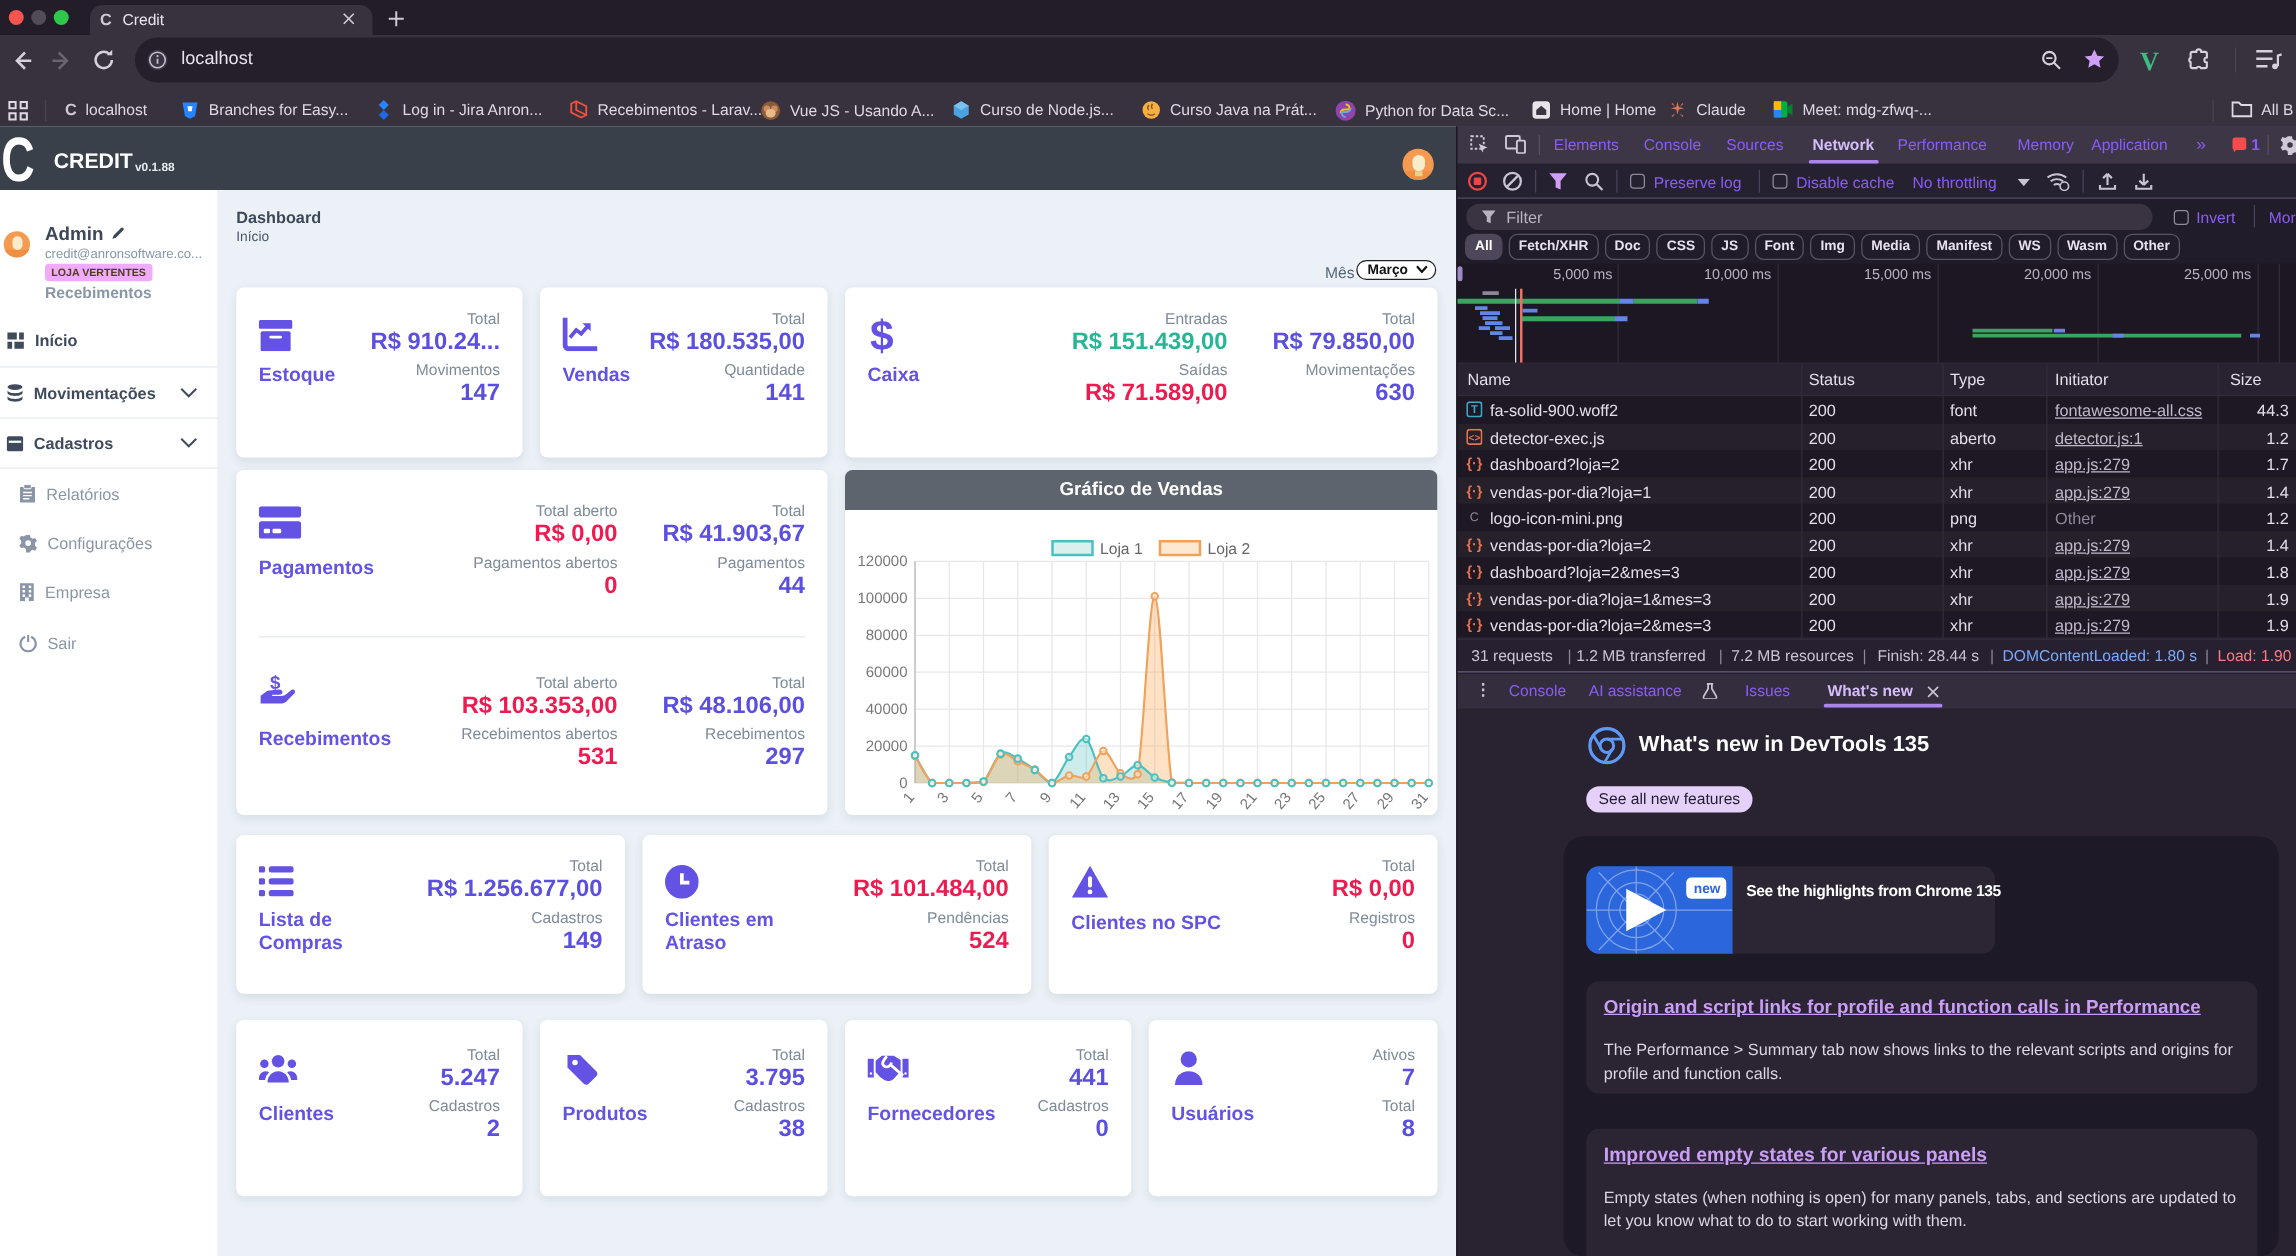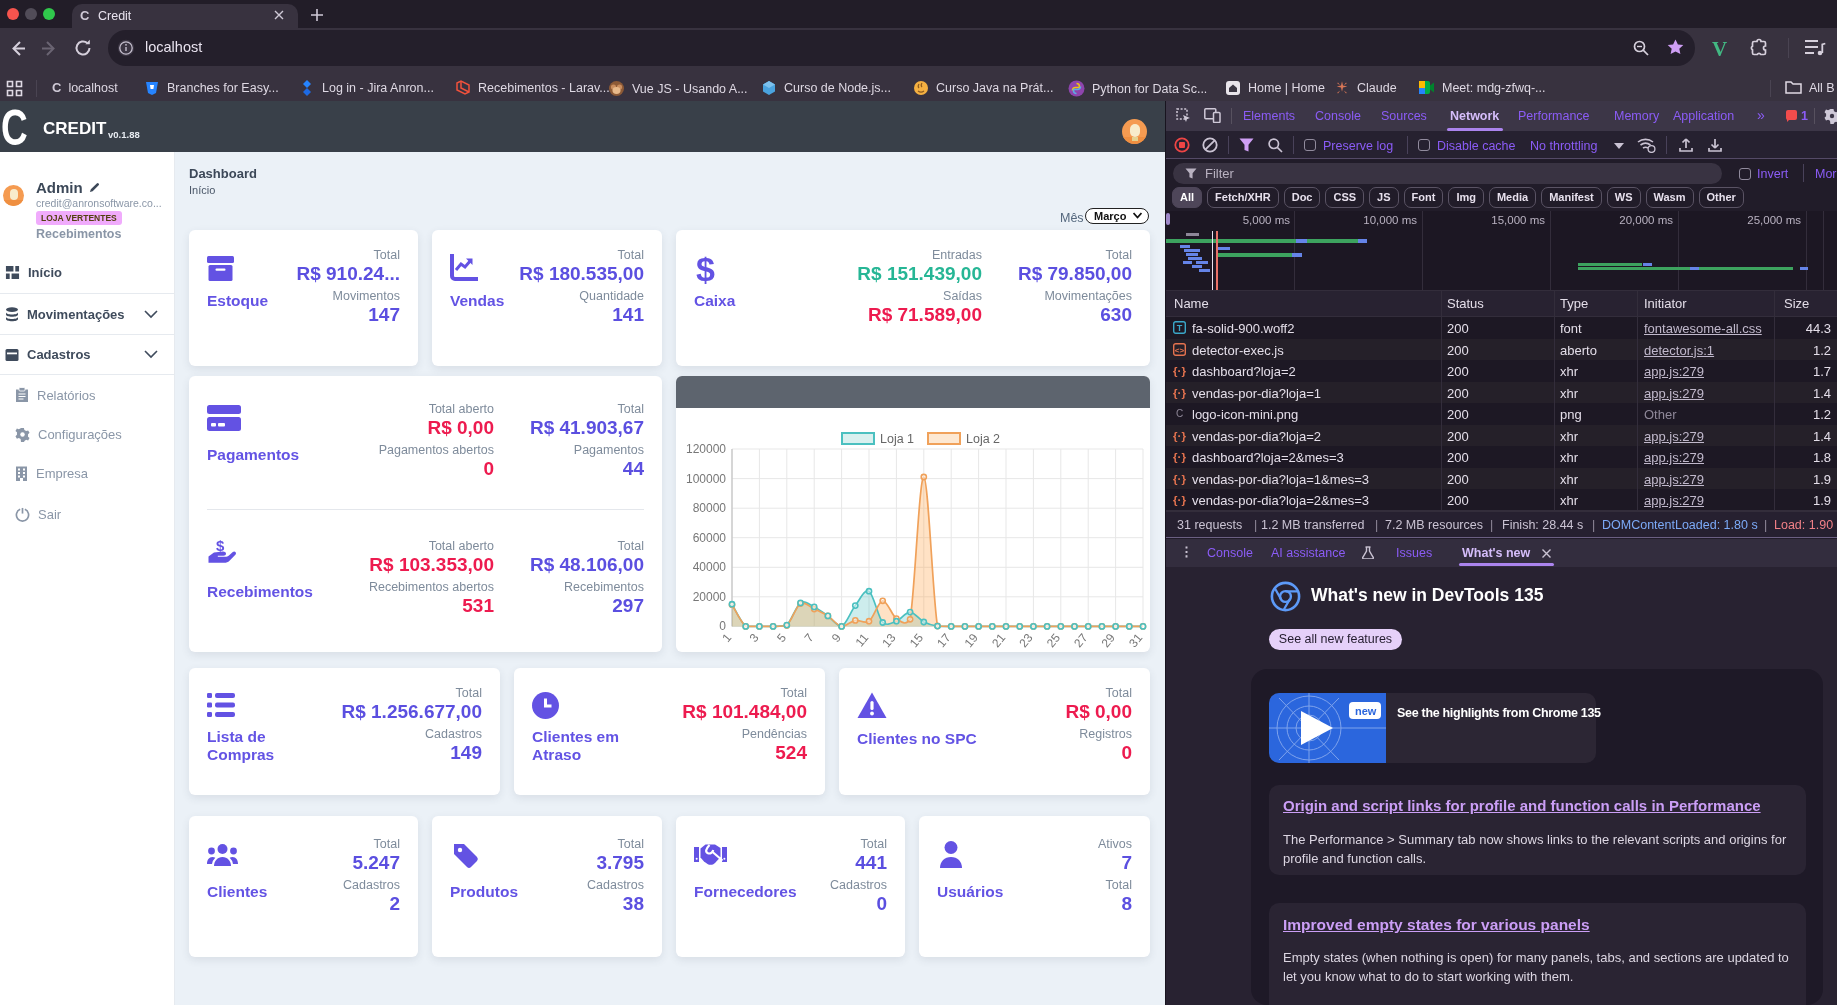--- a/index.html
+++ b/index.html
@@ -340,20 +340,21 @@
   <div class="g c2" style="top:204px">Recebimentos abertos</div>
     <div class="v re c2" style="top:219px">531</div>
   <div class="g c1" style="top:163px">Total</div>
     <div class="v pu c1" style="top:178px">R$ 48.106,00</div>
   <div class="g c1" style="top:204px">Recebimentos</div>
     <div class="v pu c1" style="top:219px">297</div>
 </div>
 
 <div class="card" style="left:676px;top:376px;width:474px;height:276px;border-radius:6px;overflow:hidden">
   <div class="a" style="left:0;top:0;width:474px;height:32px;background:#5d646e"></div>
+  <div class="a" style="left:0;top:7px;width:474px;text-align:center;color:#fff;font-size:15px;font-weight:bold">Gráfico de Vendas</div>
   <svg class="a" style="left:0;top:0" width="474" height="276" viewBox="0 0 474 276">
 <rect x="166" y="57" width="32" height="11" fill="#d9f0ef" stroke="#4bc0c0" stroke-width="2"></rect>
 <text x="204" y="67" font-size="12.5" fill="#666">Loja 1</text>
 <rect x="252" y="57" width="32" height="11" fill="#fde8d2" stroke="#f0a15a" stroke-width="2"></rect>
 <text x="290" y="67" font-size="12.5" fill="#666">Loja 2</text>
 <path d="M56 250.4H467" stroke="#e7e7e7" stroke-width="1"></path>
       <path d="M56 220.8H467" stroke="#e7e7e7" stroke-width="1"></path>
       <path d="M56 191.3H467" stroke="#e7e7e7" stroke-width="1"></path>
       <path d="M56 161.7H467" stroke="#e7e7e7" stroke-width="1"></path>
       <path d="M56 132.2H467" stroke="#e7e7e7" stroke-width="1"></path>

